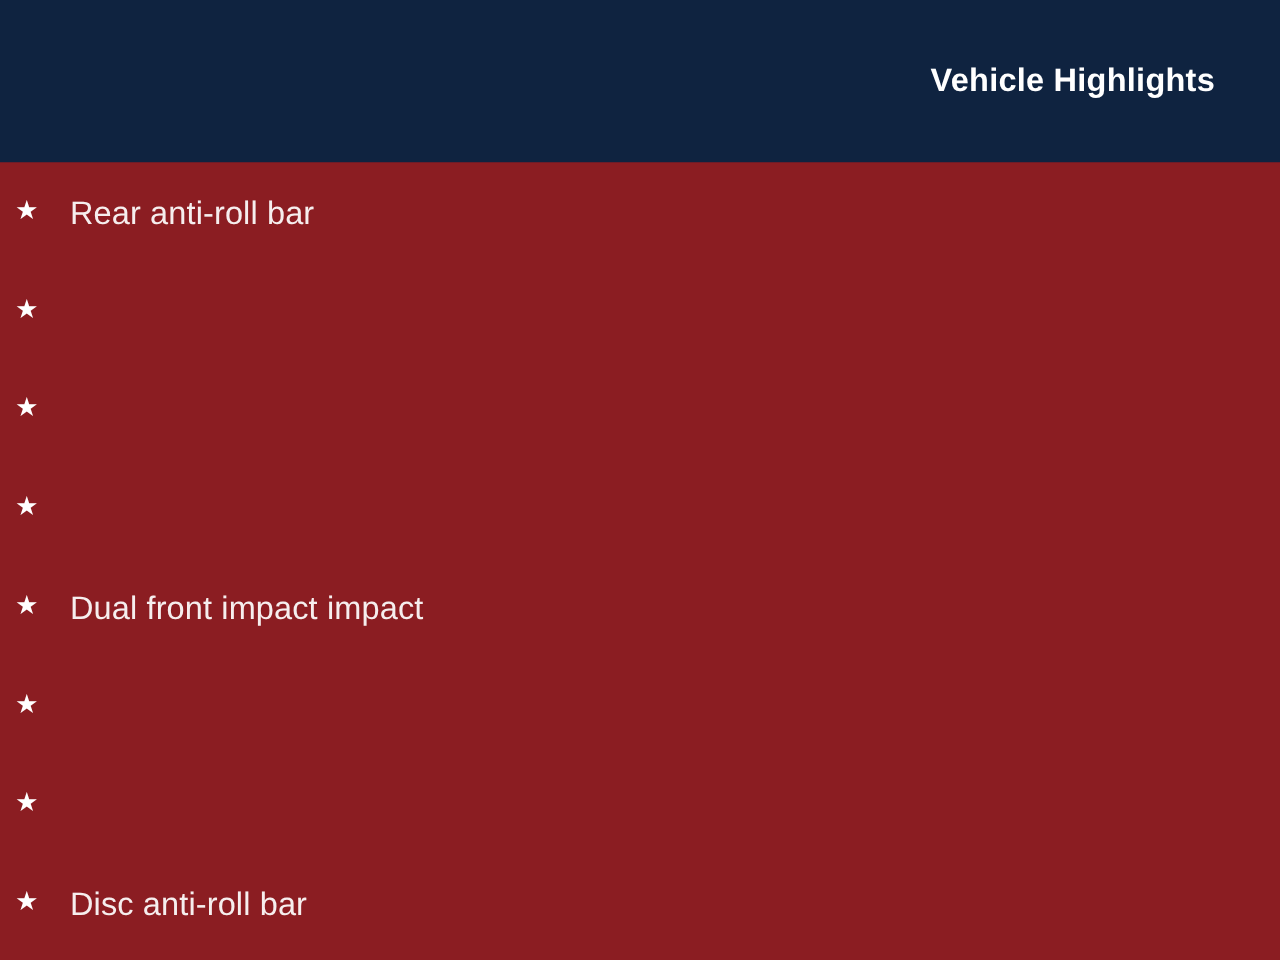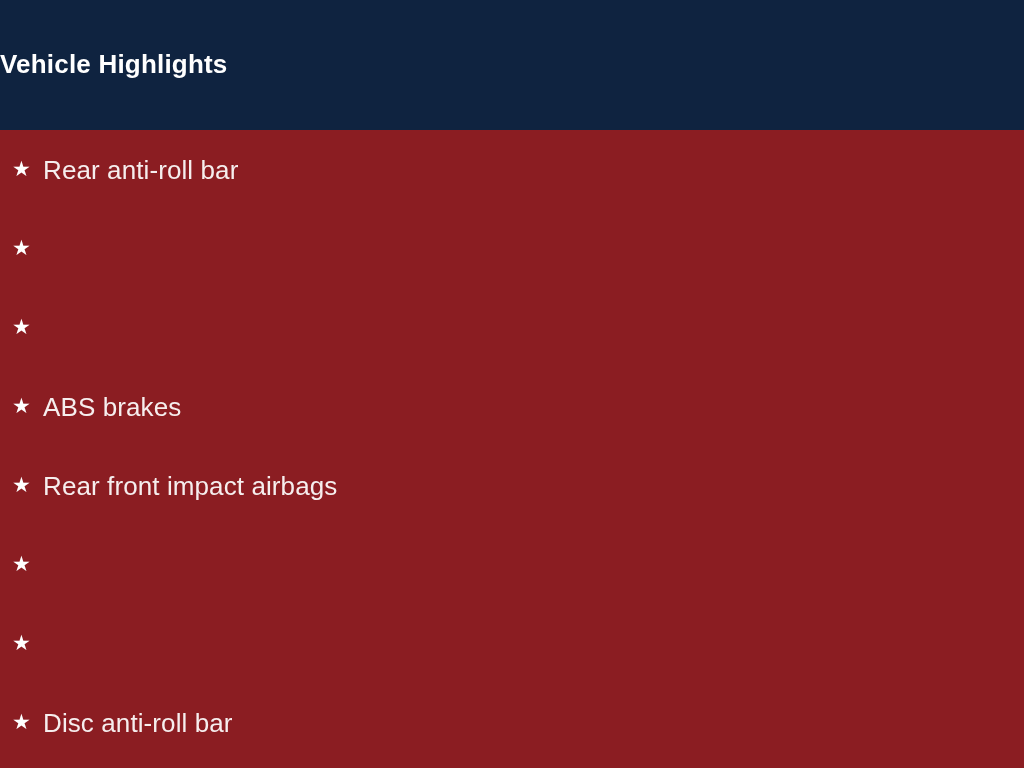--- a/index.html
+++ b/index.html
@@ -23,22 +23,22 @@
   .slide-header {
     position: absolute;
     left: 0;
     top: 0;
     width: 1024px;
     height: 130px;
     background: #0f2340;
     box-sizing: border-box;
     display: flex;
     align-items: center;
-    justify-content: flex-start;
-    padding-right: 24px;
+    justify-content: flex-end;
+    padding-right: 52px;
   }
   .slide-title {
     color: #ffffff;
     font-size: 26px;
     font-weight: bold;
     letter-spacing: 0.2px;
     line-height: 1;
     white-space: nowrap;
     position: relative;
     top: -1px;
@@ -80,21 +80,21 @@
     position: relative;
     top: -1px;
   }
   .item-label {
     color: #f6eeee;
     font-size: 26px;
     font-weight: 300;
     line-height: 1;
     white-space: nowrap;
     letter-spacing: 0.1px;
-    margin-left: 9px;
+    margin-left: 22px;
   }
 </style>
 </head>
 <body>
 
 <div class="slide">
 
   <div class="slide-header">
     <div class="slide-title">Vehicle Highlights</div>
   </div>
@@ -110,26 +110,25 @@
       <li class="highlight-item">
         <span class="bullet-star">★</span>
       </li>
 
       <li class="highlight-item">
         <span class="bullet-star">★</span>
       </li>
 
       <li class="highlight-item">
         <span class="bullet-star">★</span>
-        <span class="item-label">ABS brakes</span>
       </li>
 
       <li class="highlight-item">
         <span class="bullet-star">★</span>
-        <span class="item-label">Rear front impact airbags</span>
+        <span class="item-label">Dual front impact impact</span>
       </li>
 
       <li class="highlight-item">
         <span class="bullet-star">★</span>
       </li>
 
       <li class="highlight-item">
         <span class="bullet-star">★</span>
       </li>
 

